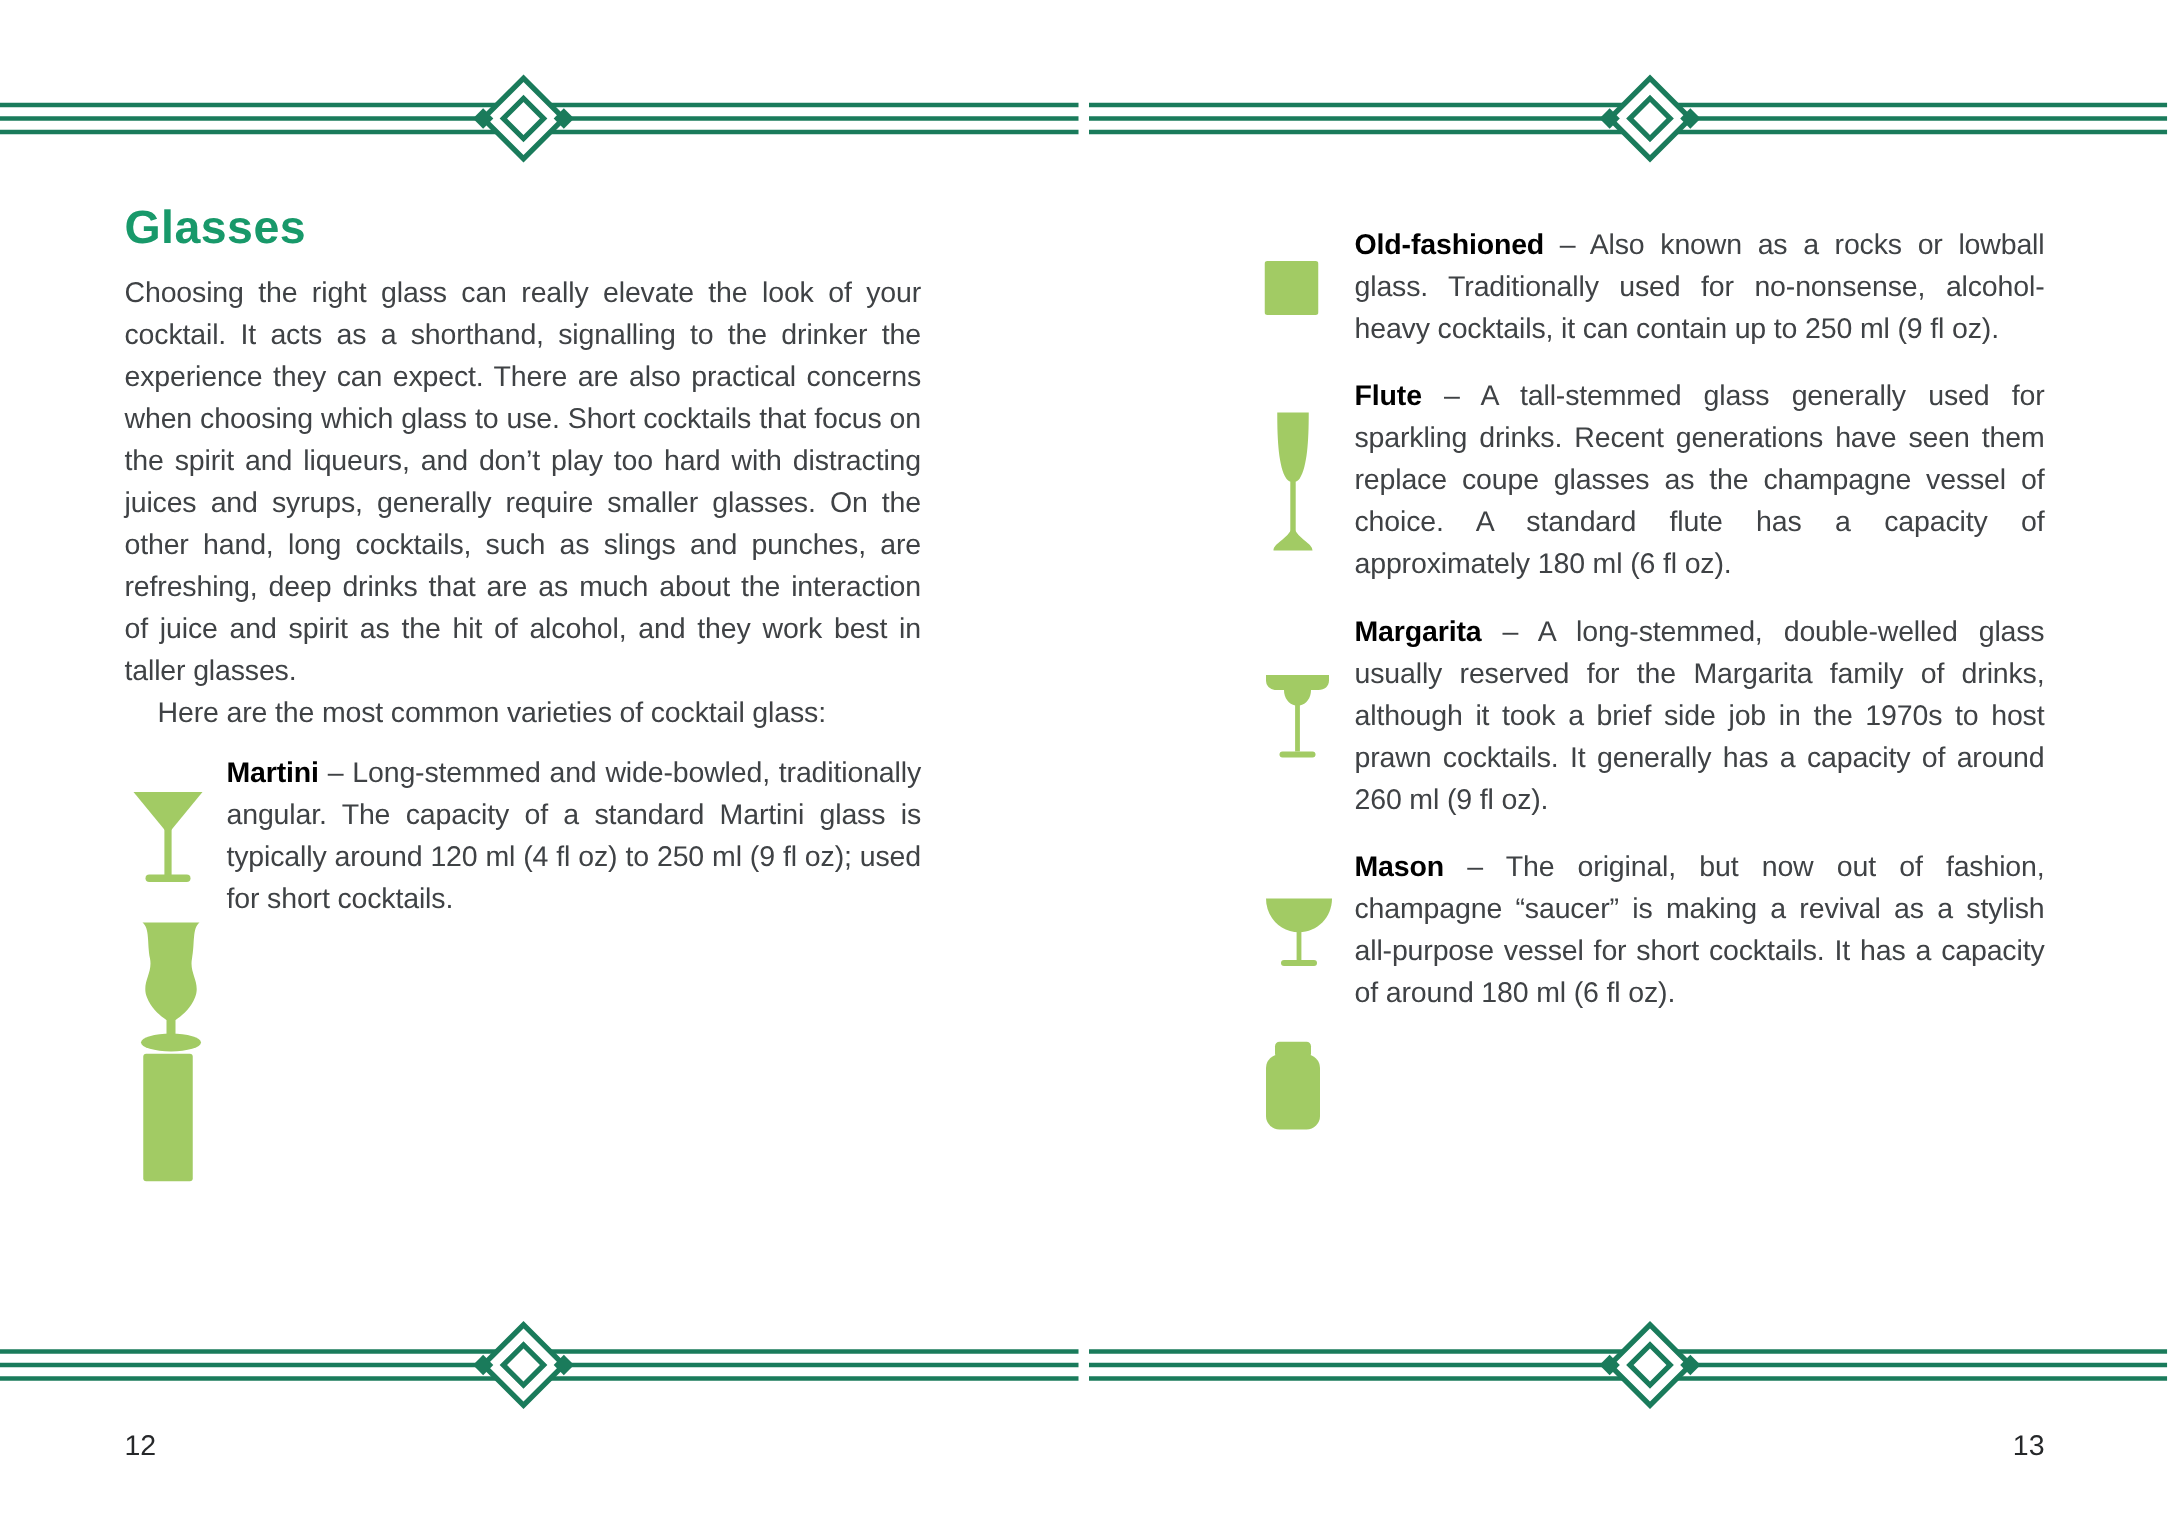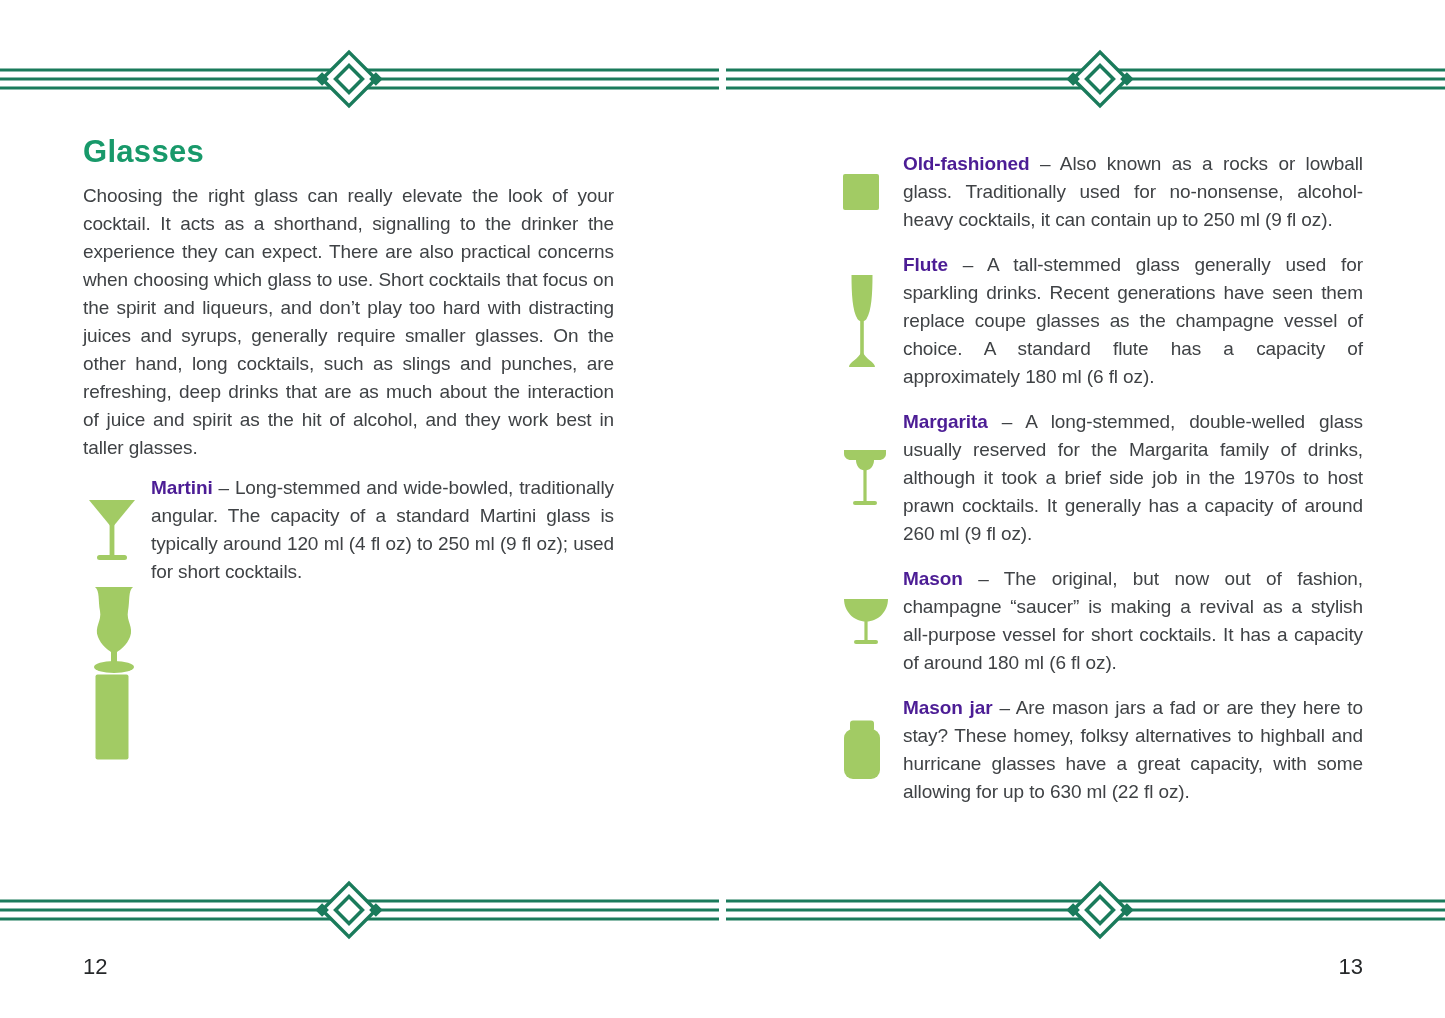--- a/index.html
+++ b/index.html
@@ -25,26 +25,26 @@
   }
   .body-par{font-size:19px;line-height:28px;margin:0;text-align:justify;letter-spacing:-0.1px;}
   .leadin{font-size:19px;line-height:28px;margin:0;text-indent:22px;letter-spacing:-0.1px;}
 
   .entries{margin-top:12px;display:flex;flex-direction:column;}
   .col.right .entries{margin-top:0;gap:17px;}
   .entry{display:flex;align-items:center;}
   .icon-cell{flex:0 0 68px;display:flex;align-items:center;justify-content:flex-start;padding-left:5px;box-sizing:border-box;}
   .col.right .icon-cell{flex:0 0 62px;padding-left:2px;}
   .entry-text{flex:1;font-size:19px;line-height:28px;margin:0;text-align:justify;letter-spacing:-0.1px;}
-  .entry-text strong{color:#4c1d95;font-weight:700;}
+  .entry-text strong{color:#000000;font-weight:700;}
 
   .glass{display:block;}
   .glass *{fill:#A2CB64;stroke:none;}
 
-  .pagenum{position:absolute;top:954px;font-size:22px;color:#26282a;}
+  .pagenum{position:absolute;top:954px;font-size:19px;color:#26282a;}
   .pagenum.pn-left{left:83px;}
   .pagenum.pn-right{right:82px;}
 </style>
 </head>
 <body>
 
 <div class="spread">
 
   <svg class="border top" width="1445" height="64" viewBox="0 0 1445 64">
     <g stroke="#1A7B5B" stroke-width="3">
@@ -79,20 +79,21 @@
         <g transform="translate(26.9,0) rotate(45)">
             <rect x="-4.8" y="-4.8" width="9.6" height="9.6" fill="#1A7B5B"></rect>
           </g>
       </g>
     </g>
   </svg>
 
   <div class="col left">
     <h1 class="heading">Glasses</h1>
     <p class="body-par">Choosing the right glass can really elevate the look of your cocktail. It acts as a shorthand, signalling to the drinker the experience they can expect. There are also practical concerns when choosing which glass to use. Short cocktails that focus on the spirit and liqueurs, and don’t play too hard with distracting juices and syrups, generally require smaller glasses. On the other hand, long cocktails, such as slings and punches, are refreshing, deep drinks that are as much about the interaction of juice and spirit as the hit of alcohol, and they work best in taller glasses.</p>
+    <p class="leadin">Here are the most common varieties of cocktail glass:</p>
 
     <div class="entries">
 
       <div class="entry">
         <div class="icon-cell">
           <svg class="glass" width="48" height="62" viewBox="0 0 48 62">
             <polygon points="1,1 47,1 24,29"></polygon>
             <rect x="21.6" y="20" width="4.8" height="38"></rect>
             <rect x="9" y="56" width="30" height="5" rx="2.5"></rect>
           </svg>
@@ -187,25 +188,20 @@
         </p>
       </div>
 
       <div class="entry">
         <div class="icon-cell">
           <svg class="glass" width="38" height="60" viewBox="0 0 38 60">
             <rect x="7" y="0.5" width="24" height="11" rx="3"></rect>
             <rect x="1" y="9" width="36" height="50" rx="9"></rect>
           </svg>
         </div>
-        <p class="entry-text">
-          <strong>Mason jar</strong>
-          <span>–</span>
-          <span>Are mason jars a fad or are they here to stay? These homey, folksy alternatives to highball and hurricane glasses have a great capacity, with some allowing for up to 630 ml (22 fl oz).</span>
-        </p>
       </div>
 
     </div>
   </div>
 
   <svg class="border bottom" width="1445" height="64" viewBox="0 0 1445 64">
     <g stroke="#1A7B5B" stroke-width="3">
       <line x1="0" y1="23" x2="719" y2="23"></line>
         <line x1="726" y1="23" x2="1445" y2="23"></line>
       <line x1="0" y1="32" x2="719" y2="32"></line>

